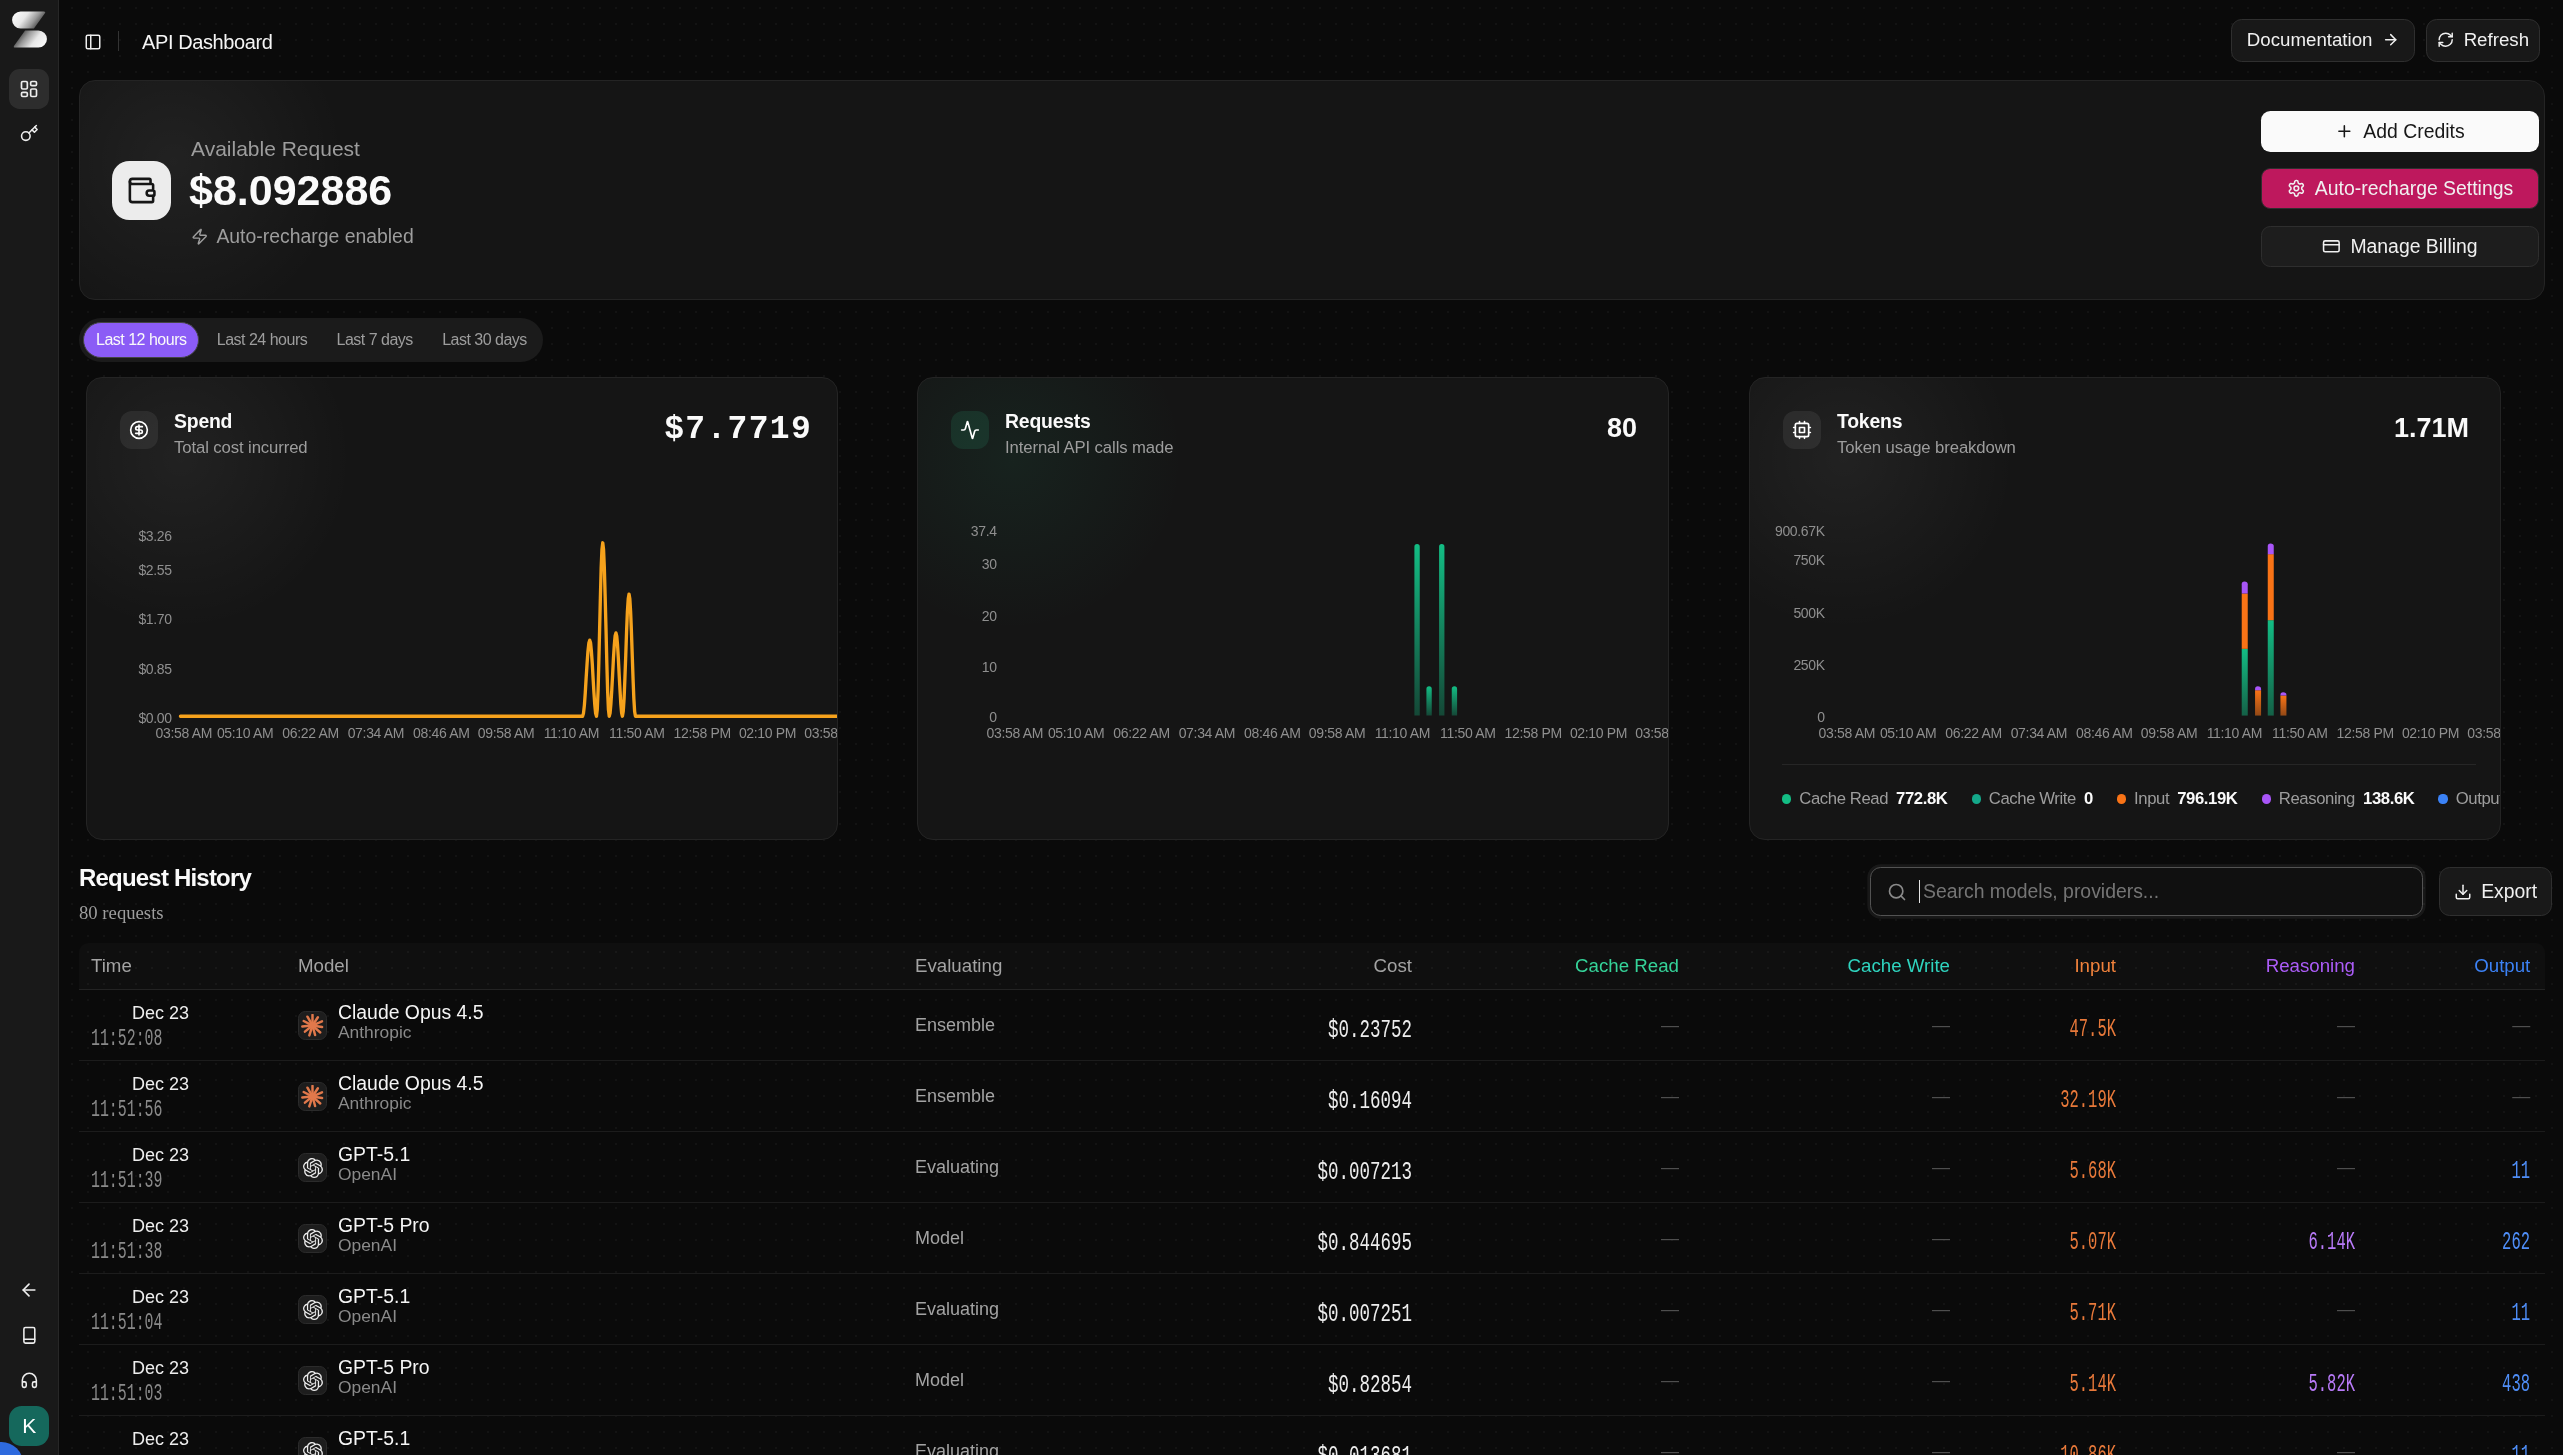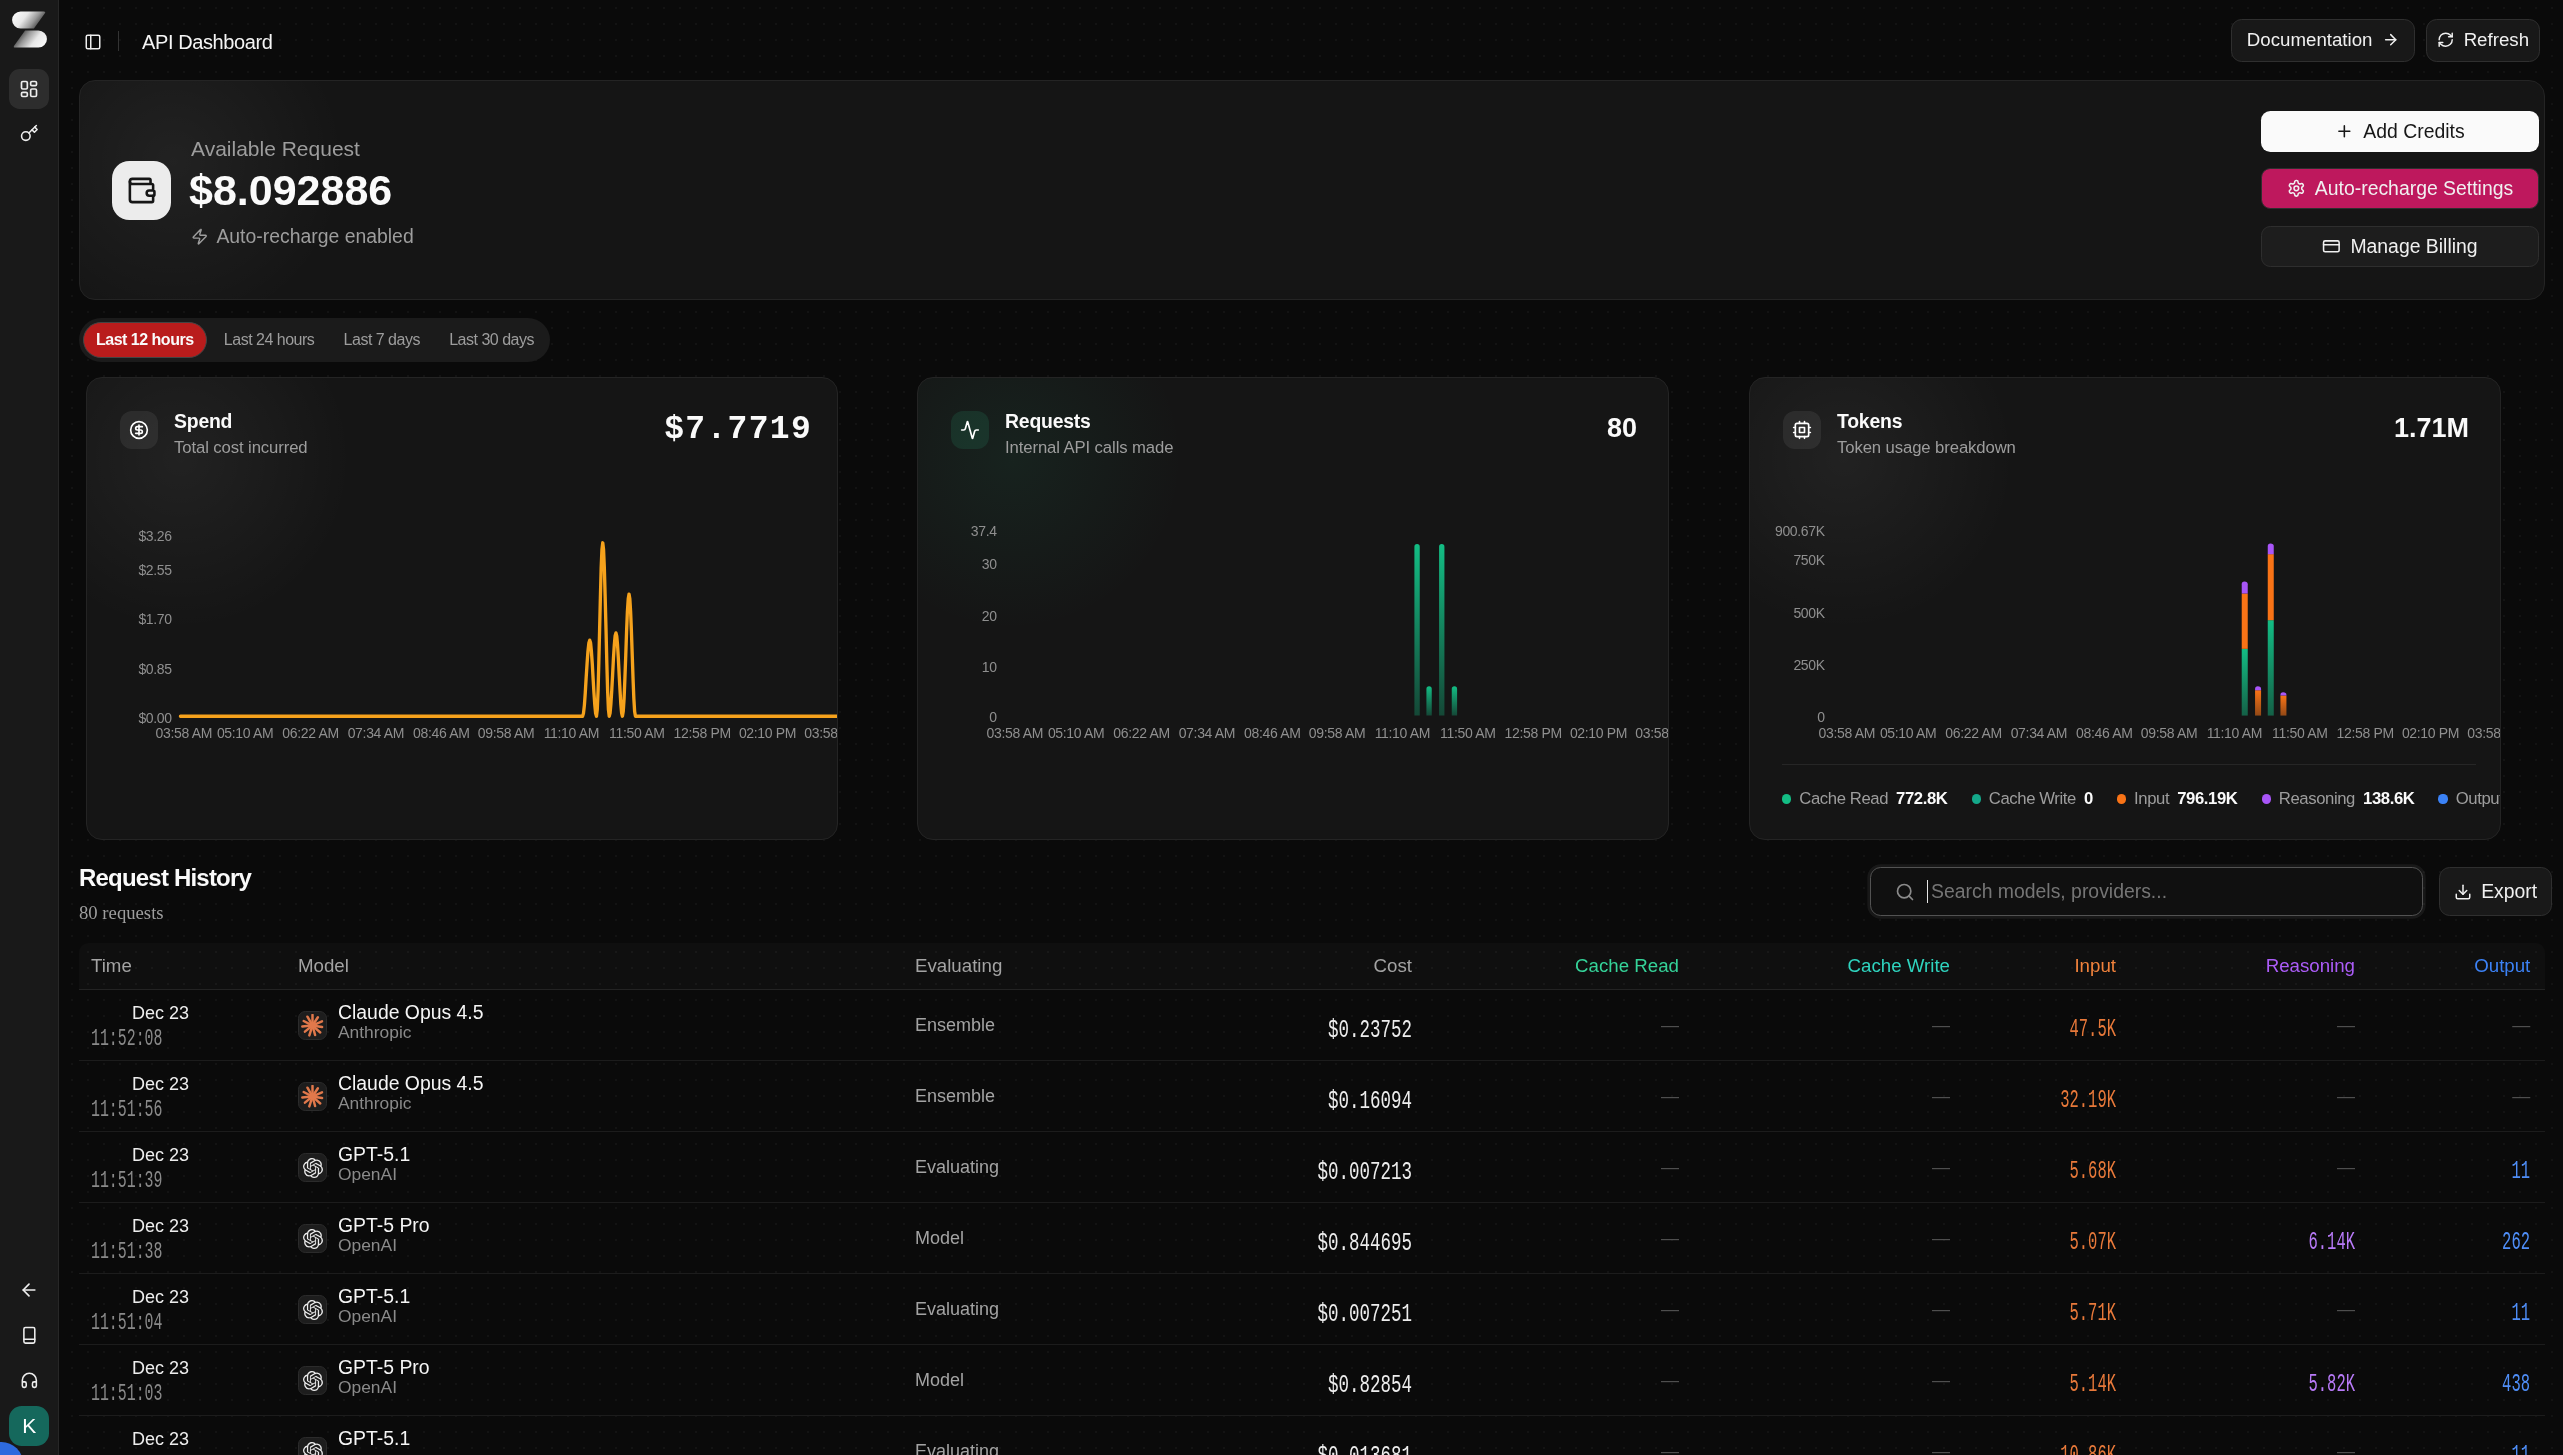--- a/index.html
+++ b/index.html
@@ -75,21 +75,21 @@
 .bb1 { top:30px; background:#fafafa; color:#171717; font-weight:500; }
 .bb2 { top:87px; background:#be185d; border:0.7px solid #2e2e2e; color:#f0f0f0; }
 .bb3 { top:145px; background:#1d1d1d; border:0.7px solid #2e2e2e; color:#f0f0f0; }
 
 
 .tabs {
   position:absolute; left:79px; top:318px; height:44px; background:#1b1b1b;
   border-radius:22px; display:flex; align-items:center; padding:0 4px; gap:5.3px;
 }
 .tab { font-size:16px; color:#9d9d9d; padding:0 12px; height:36px; display:flex; align-items:center; border-radius:18px; letter-spacing:-0.5px; }
-.tab.on { background:#b91c1c; border:0.7px solid #444; color:#fafafa; font-weight:700; }
+.tab.on { background:#8b5cf6; border:0.7px solid #444; color:#fafafa; font-weight:400; }
 
 
 .ccard { top:377px; width:752px; height:463px;margin-left:7px; }
 .cc1 { left:79px; }
 .cc2 { left:910px; }
 .cc3 { left:1742px; }
 .cc-chip { position:absolute; left:33px; top:33px; width:38px; height:38px; background:rgba(255,255,255,0.07); border-radius:12px; display:flex; align-items:center; justify-content:center; color:#fff; }
 .cc-title { position:absolute; left:87px; top:32px; font-size:19.4px; font-weight:700; color:#fafafa; letter-spacing:-0.2px; }
 .cc-sub { position:absolute; left:87px; top:60px; font-size:16.7px; color:#9d9d9d; letter-spacing:-0.1px; }
 .cc-val { position:absolute; right:31px; top:35px; font-size:27px; font-weight:700; color:#fafafa; }
@@ -100,21 +100,21 @@
 .leg { display:flex; align-items:center; gap:8px; font-size:16.7px; color:#9d9d9d; letter-spacing:-0.4px; }
 .leg b { color:#fafafa; font-weight:700; }
 .leg i { width:9.3px; height:9.3px; border-radius:50%; display:inline-block; flex:none; }
 
 
 .rh-title { position:absolute; left:79px; top:864px; font-size:24px; font-weight:700; color:#fafafa; letter-spacing:-0.8px; }
 .rh-sub { position:absolute; left:79px; top:902px; font-size:18.7px; color:#9d9d9d;font-family:Liberation Serif, serif; }
 .search {
   position:absolute; left:1870px; top:867px; width:553px; height:49px;
   background:#101010; border:1.3px solid #525252; border-radius:10.7px;
-  display:flex; align-items:center; padding:0 24px; gap:12px;
+  display:flex; align-items:center; padding:0 16px; gap:12px;
   box-shadow:0 0 0 2.7px rgba(255,255,255,0.06);
 }
 .search .ph { font-size:19.4px; color:#757575; }
 .caret { width:1.3px; height:23px; background:#e5e5e5; margin-right:-9.3px; }
 .btn-export { left:2439px; top:867px; width:113px; height:49px; border-radius:10.7px; font-size:19.4px; background:#191919; }
 
 
 .table { position:absolute; left:79px; top:943px; width:2466px; }
 .thead { position:relative; height:47px; border-bottom:0.7px solid #232323; font-size:18.7px; color:#a3a3a3; background:rgba(255,255,255,0.025); border-radius:9.3px 9.3px 0 0; }
 .th { position:absolute; top:12px; }

